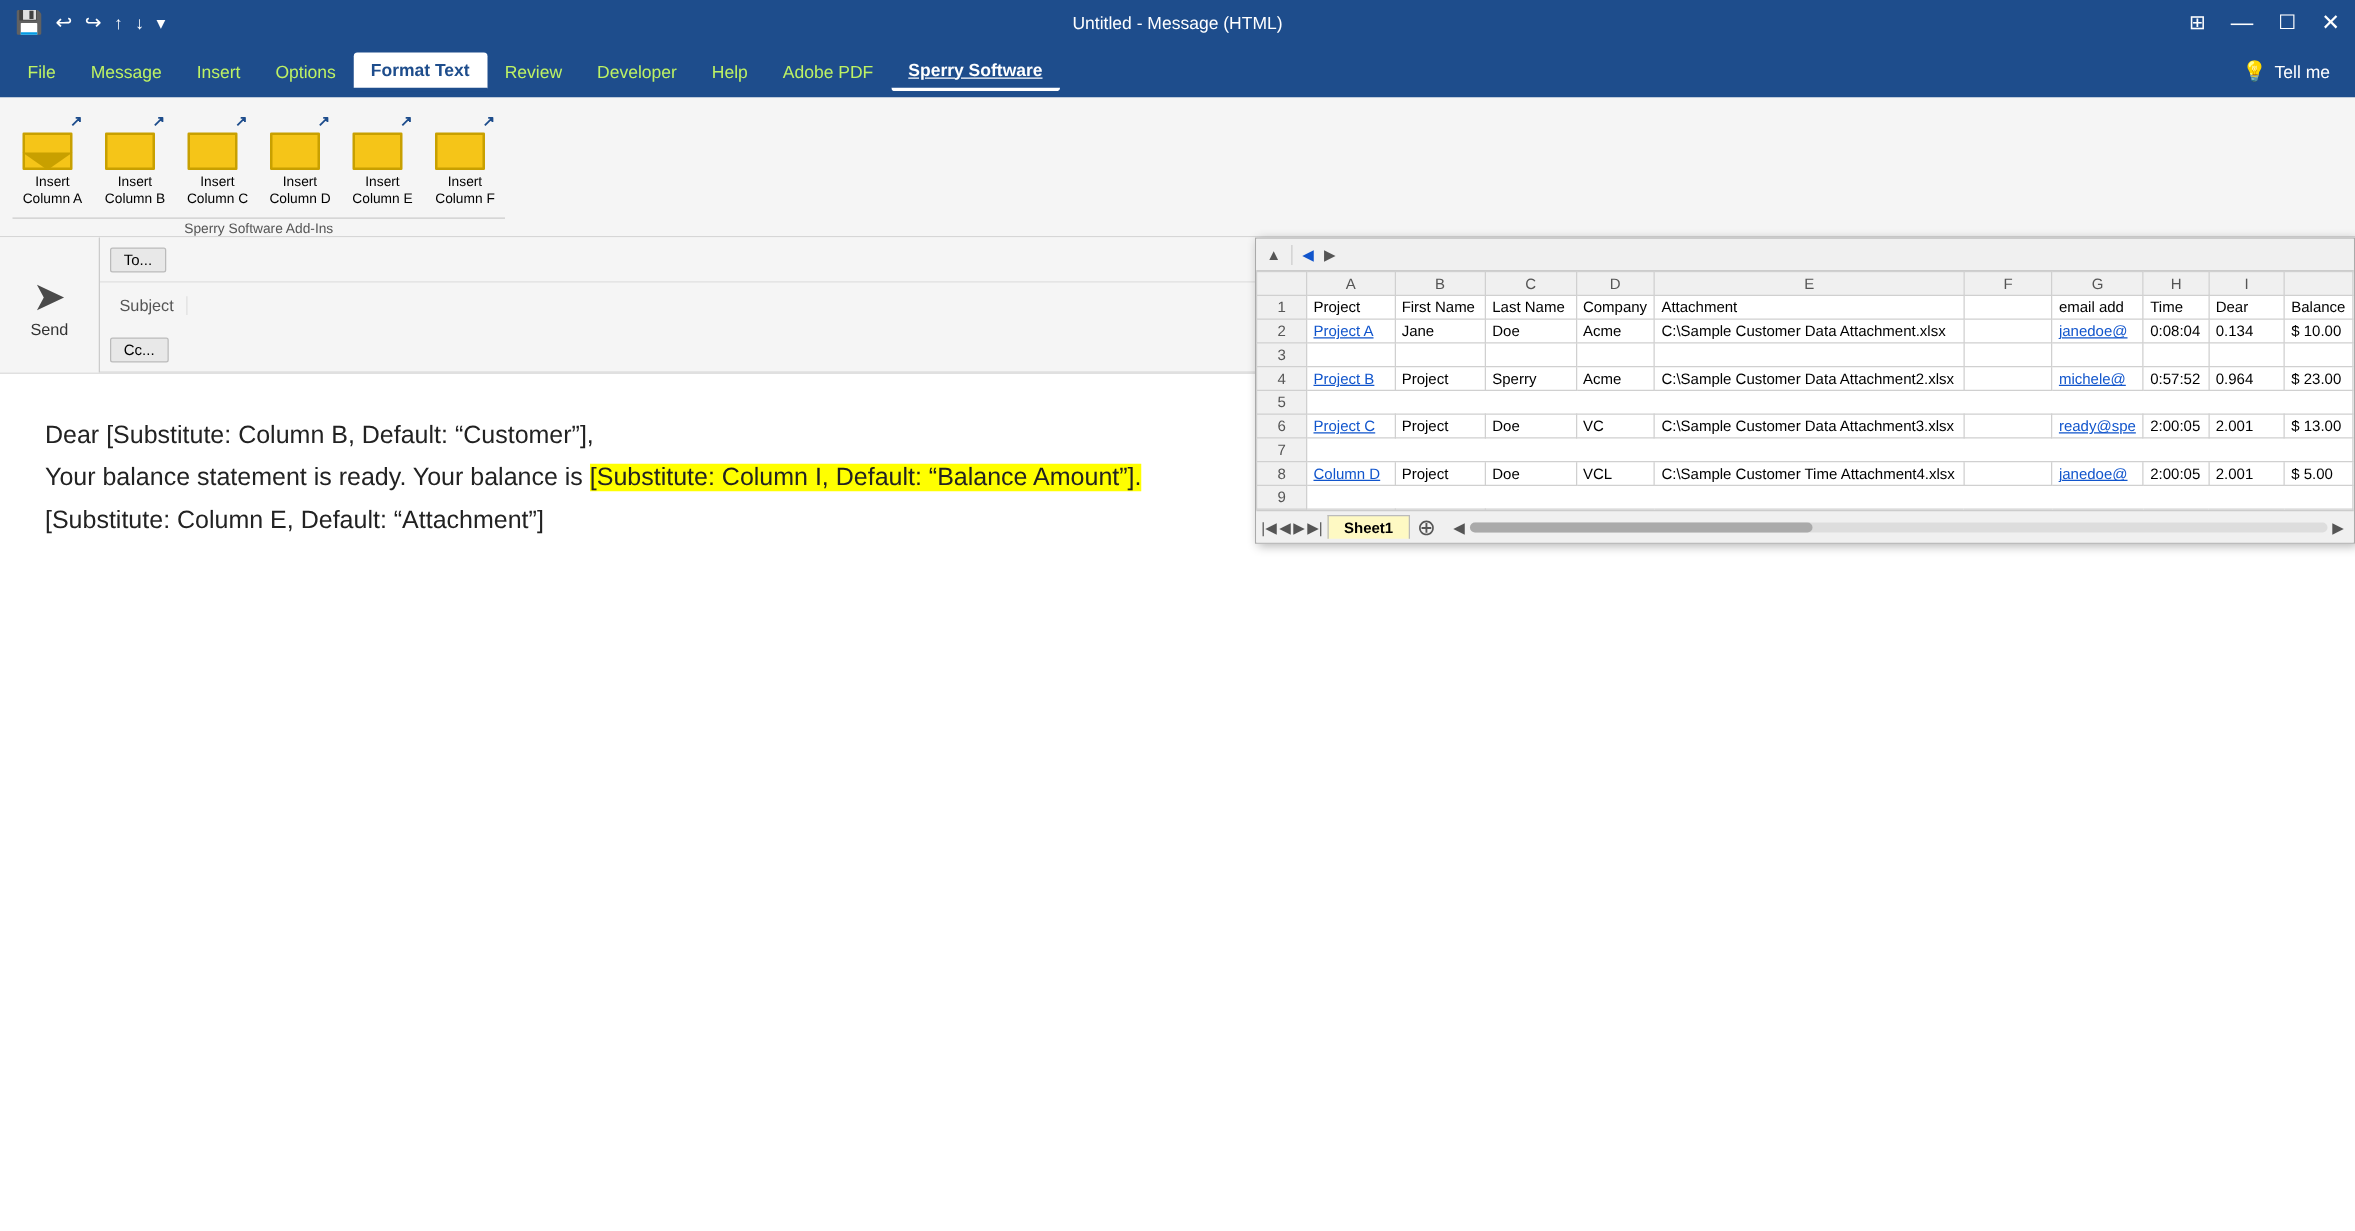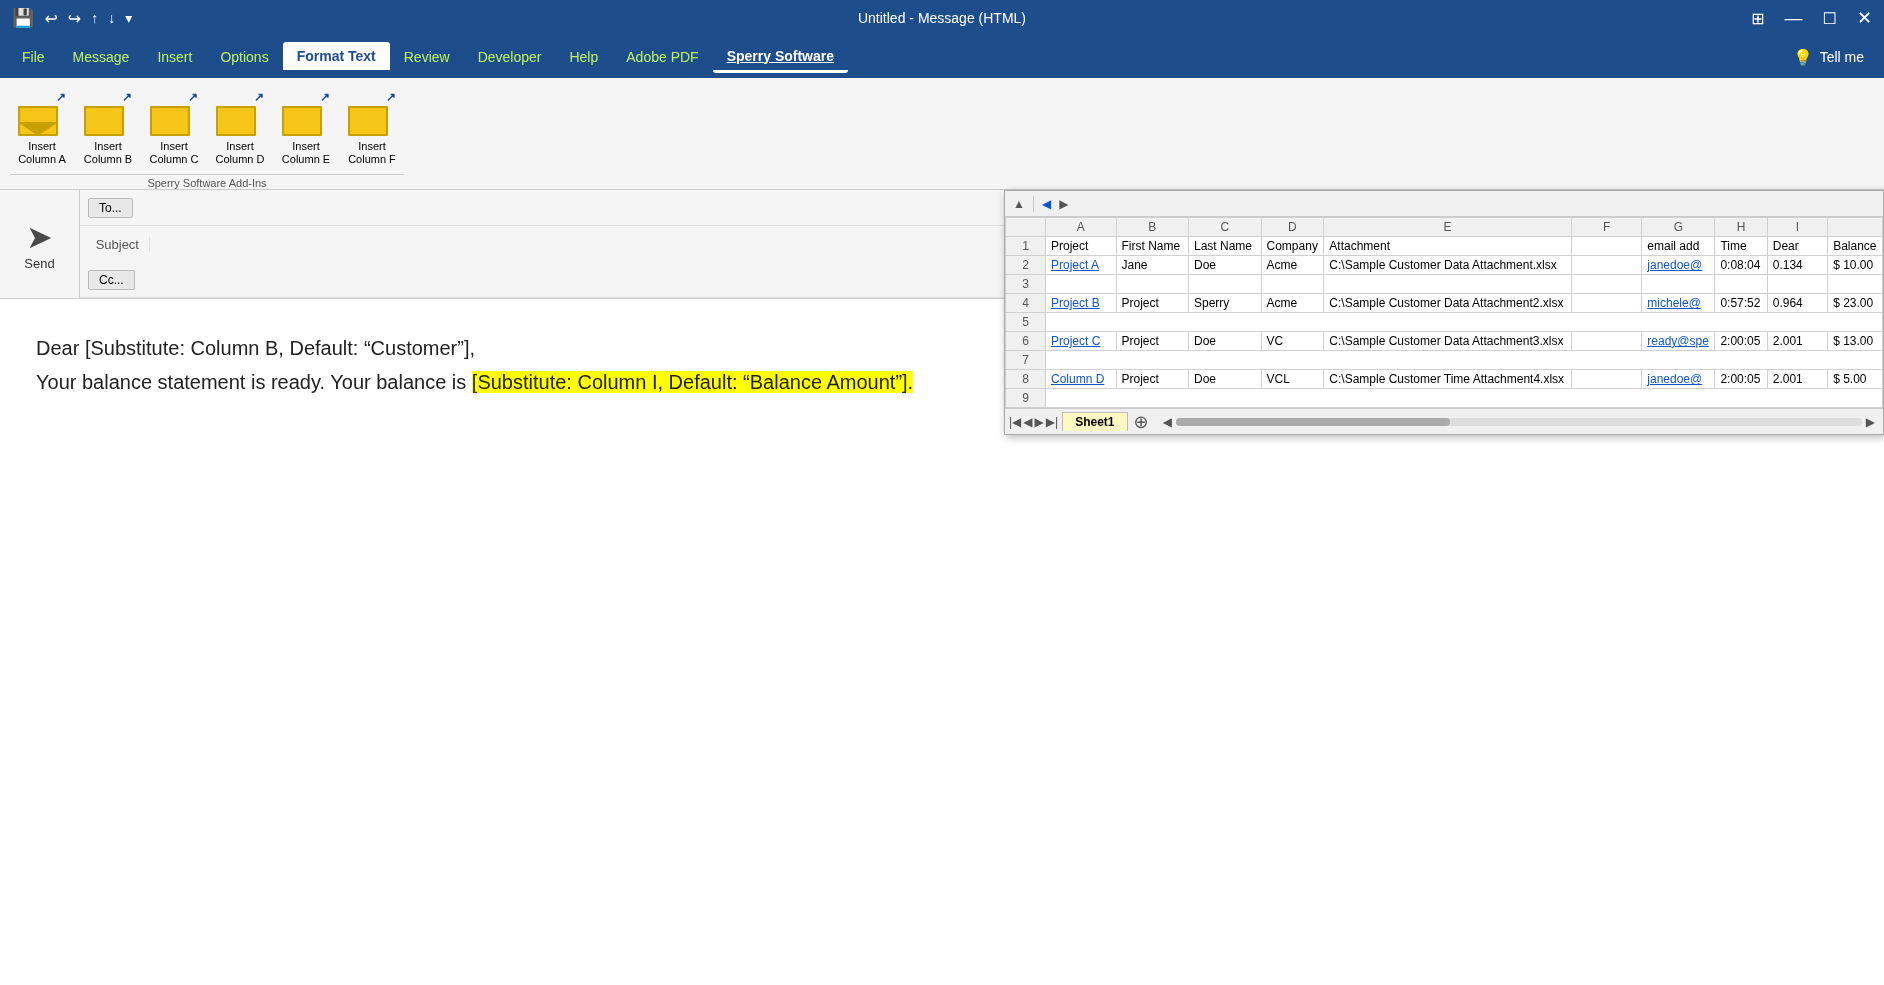--- a/index.html
+++ b/index.html
@@ -274,20 +274,21 @@
           <input type="text" style="flex: 1 1 0%; border: none; outline: none; font-size: 13px; padding: 4px 8px; background: transparent;" placeholder="">
         </div>
       </div>
     </div>
 
     <div style="flex:1;padding:32px 36px;font-size:20px;color:#222;background:white;line-height:1.7;position:relative;">
       <p>Dear [Substitute: Column B, Default: “Customer”],</p>
       <p>
         <span>Your balance statement is ready. Your balance is </span><span class="highlight">[Substitute: Column I, Default: “Balance Amount”].</span>
       </p>
+      <p>[Substitute: Column E, Default: “Attachment”]</p>
     </div>
 
     <div class="excel-overlay">
 
       <div style="background:#f0f0f0;border-bottom:1px solid #ccc;display:flex;align-items:center;height:26px;padding:0 4px;">
 
         <span style="font-size:12px;color:#555;padding:0 4px;">▲</span>
         <span style="width:1px;height:16px;background:#ccc;margin:0 4px;"></span>
         <span style="font-size:12px;color:#1155cc;padding:0 4px;cursor:pointer;">◀</span>
         <span style="font-size:12px;color:#555;padding:0 4px;">▶</span>

